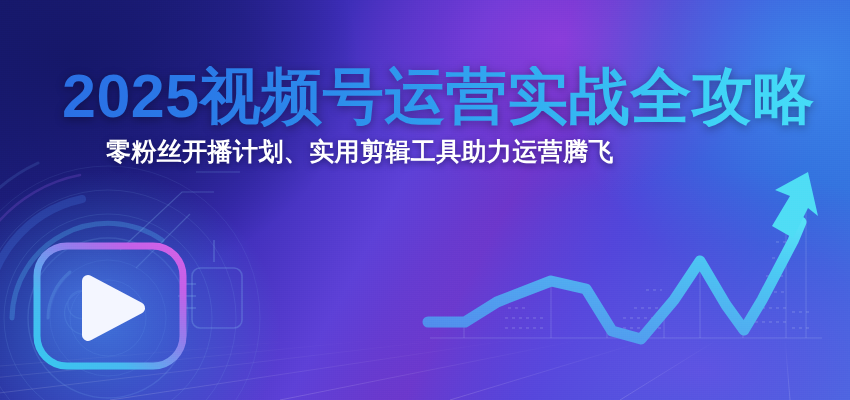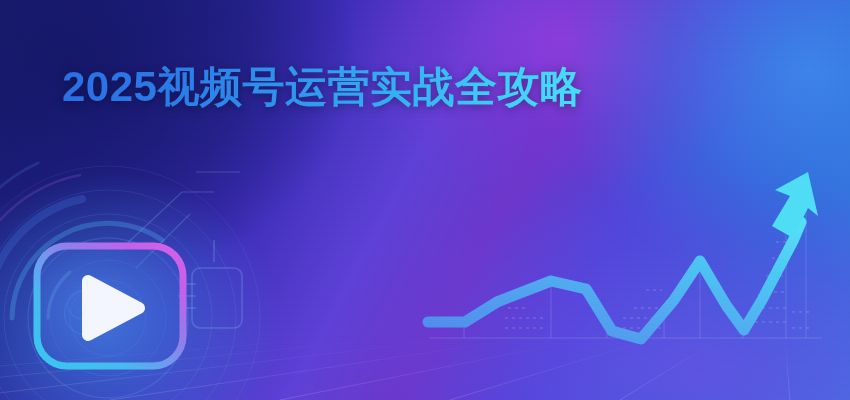--- a/index.html
+++ b/index.html
@@ -53,21 +53,21 @@
   }
 
   
   svg.full{position:absolute;left:0;top:0;width:850px;height:400px;overflow:visible;}
 
   
   .text-wrap{position:absolute;left:0;top:0;width:850px;height:400px;}
   .headline{
     position:absolute;
     left:62px; top:66px;
-    font-size:42px;
+    font-size:61px;
     font-weight:bold;
     letter-spacing:.5px;
     line-height:1;
     white-space:nowrap;
     background:linear-gradient(96deg,#2a6fe4 0%,#2a7ce8 22%,#2f9bee 48%,#34b6f2 68%,#3ed3f6 86%,#46ddf8 100%);
     -webkit-background-clip:text;
     background-clip:text;
     color:transparent;
     -webkit-text-fill-color:transparent;
     filter:drop-shadow(0 2px 5px rgba(0,0,0,.35));
@@ -216,15 +216,16 @@
         <path d="M88,281 L139,308 L88,335 Z" fill="#f4f6ff" stroke="#f4f6ff" stroke-width="12" stroke-linejoin="round"></path>
       </g>
 
     </g>
   </svg>
 
   <div class="layer noise"></div>
 
   <div class="text-wrap">
     <div class="headline">2025视频号运营实战全攻略</div>
+    <div class="subhead">零粉丝开播计划、实用剪辑工具助力运营腾飞</div>
   </div>
 
 </div>
 
 </body></html>

